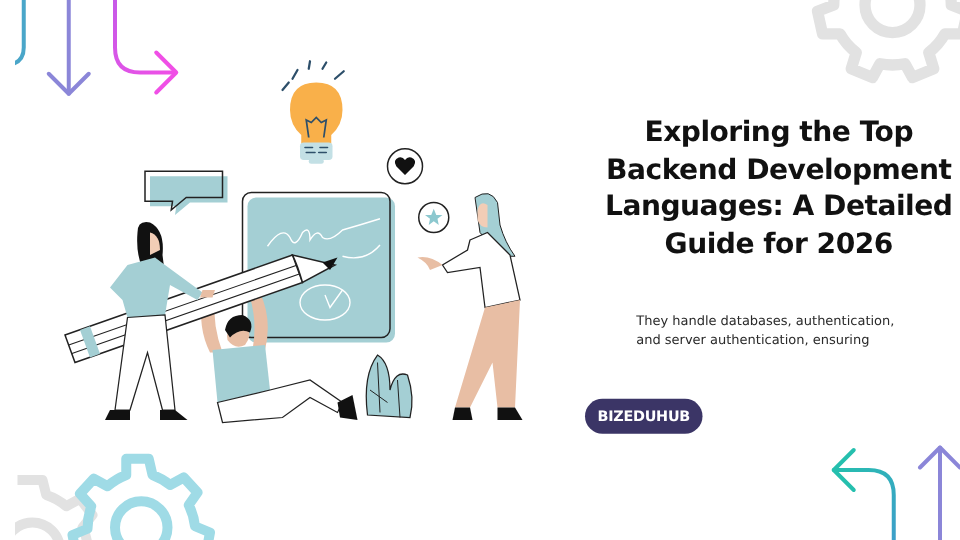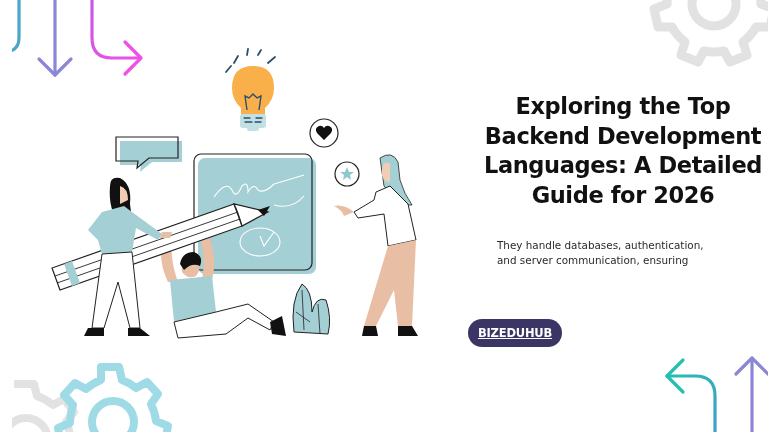--- a/index.html
+++ b/index.html
@@ -14,21 +14,21 @@
   .title span { display:block; white-space:nowrap; }
   .desc {
     position:absolute; left:485px; top:238px; width:240px;
     font-family:"DejaVu Sans", sans-serif; font-size:10.4px; line-height:14.6px; color:#2a2a2a;
   }
   .desc span { display:block; white-space:nowrap; }
   .badge {
     position:absolute; left:456px; top:319px; width:94px; height:28px;
     background:#3b3566; border-radius:14px; color:#ffffff;
     font-family:"DejaVu Sans", sans-serif; font-weight:bold; font-size:11.5px;
-    display:flex; align-items:center; justify-content:center; letter-spacing:-0.2px;text-decoration:underline;
+    display:flex; align-items:center; justify-content:center; letter-spacing:-0.2px;
   }
 </style>
 </head>
 <body>
 
 <div class="canvas">
 
   <svg class="deco" width="768" height="432" viewBox="0 0 768 432">
     <defs>
       <linearGradient id="gMag" x1="0" y1="0" x2="1" y2="1">
@@ -160,19 +160,19 @@
     </g>
   </svg>
 
   <h1 class="title" style="margin:0;">
     <span>Exploring the Top</span>
     <span>Backend Development</span>
     <span>Languages: A Detailed</span>
     <span>Guide for 2026</span>
   </h1>
 
-  <p class="desc" style="margin:0;">
+  <p class="desc" style="margin:12px;">
     <span>They handle databases, authentication,</span>
-    <span>and server communication, ensuring</span>
+    <span>and server authentication, ensuring</span>
   </p>
 
   <div class="badge">BIZEDUHUB</div>
 </div>
 
 </body></html>

